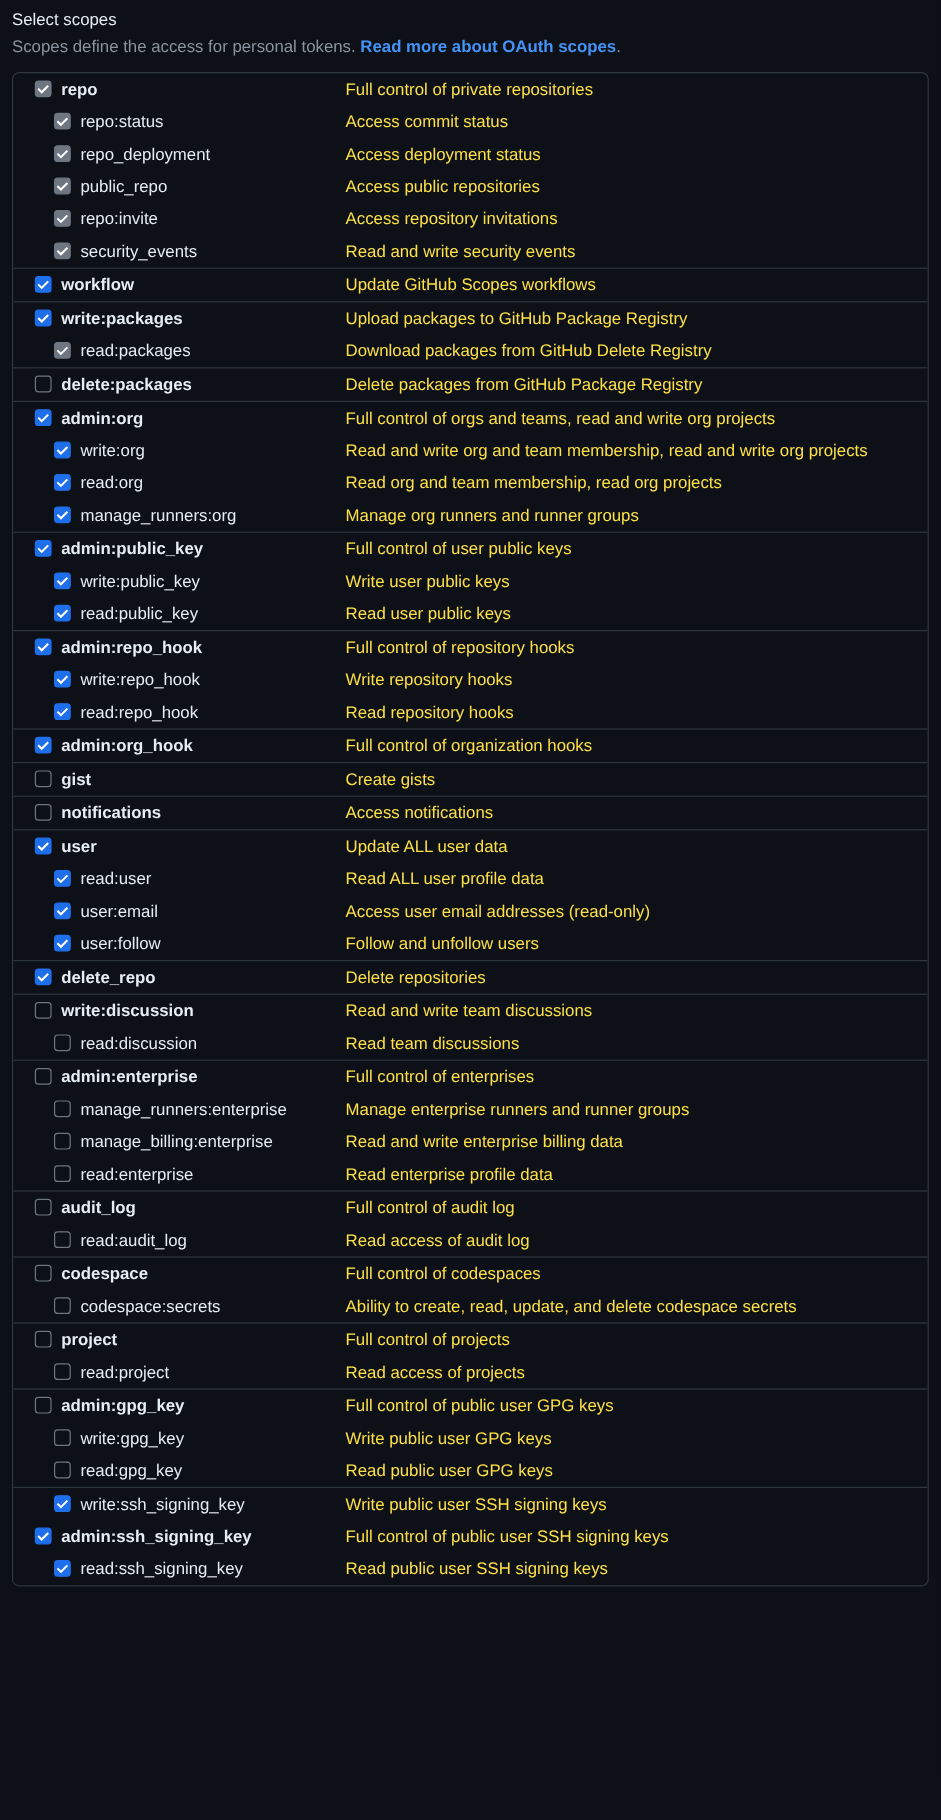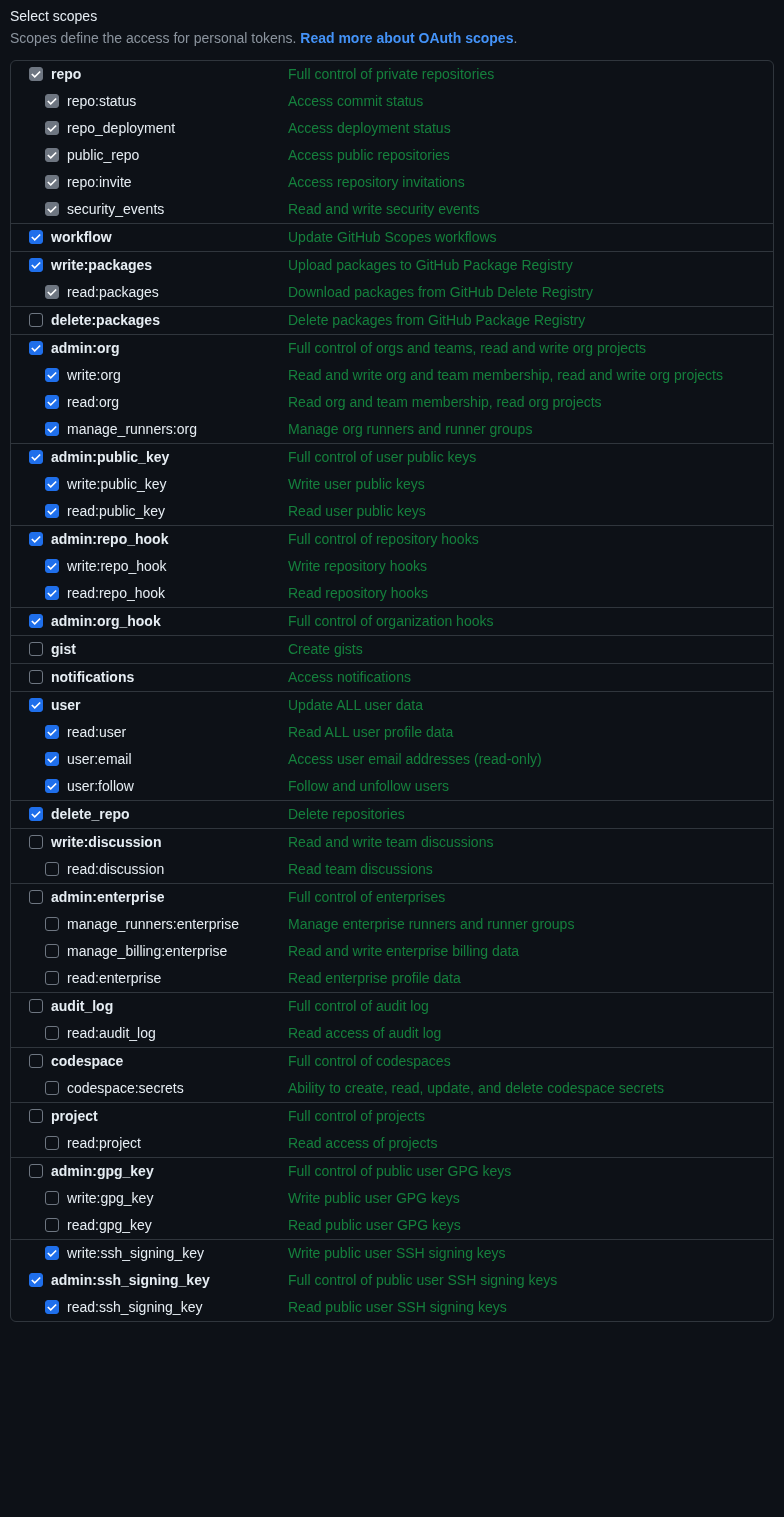--- a/index.html
+++ b/index.html
@@ -47,21 +47,21 @@
     display: flex;
     align-items: center;
     font-weight: 600;
     color: #e6edf3;
   }
   .child .labelcol {
     font-weight: 400;
     color: #e6edf3;
   }
   .desccol {
-    color: #15803d;
+    color: #fde047;
     flex: 1;
   }
   .pad1 { width: 18px; flex-shrink:0; }
   .pad2 { width: 34px; flex-shrink:0; }
   .cb {
     width: 14px; height: 14px;
     border: 1px solid #6e7681;
     border-radius: 3px;
     background: #0d1117;
     display: inline-flex;

